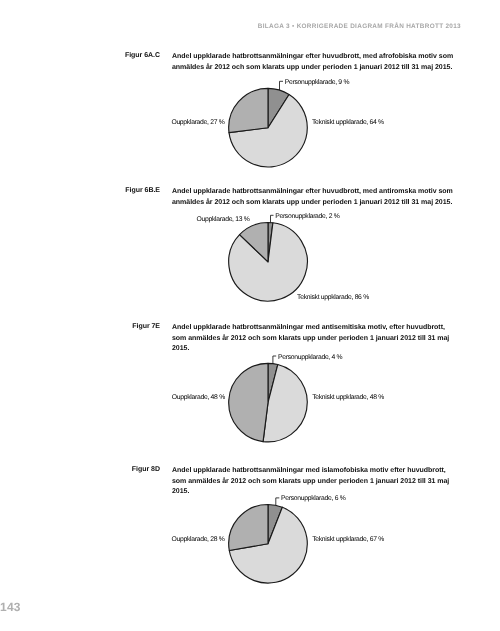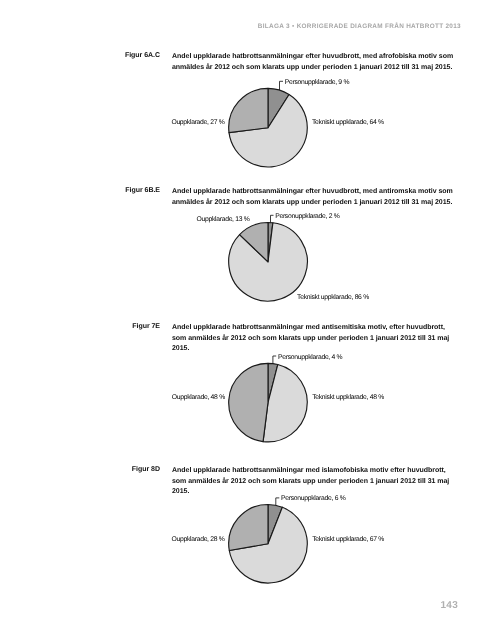--- a/index.html
+++ b/index.html
@@ -2,22 +2,22 @@
 <html><head>
 <meta charset="utf-8">
 <style>
   html,body{margin:0;padding:0;}
   body{width:500px;height:631px;background:#ffffff;
        font-family:"Liberation Sans",sans-serif;-webkit-font-smoothing:antialiased;text-rendering:geometricPrecision;}
   .page{position:relative;width:500px;height:631px;overflow:hidden;background:#fff;}
 
   .header{position:absolute;left:0;top:23px;width:461px;text-align:right;
     font-size:6.4px;font-weight:700;letter-spacing:0.32px;color:#a8a8a8;}
-  .pageno{position:absolute;left:0;top:600.2px;width:458px;text-align:right;
-    font-size:10px;font-weight:700;color:#b0b0b0;letter-spacing:0.25px;}
+  .pageno{position:absolute;left:0;top:600.2px;width:458px;
+    font-size:12px;font-weight:700;color:#b0b0b0;letter-spacing:0.25px;}
 
   .figlabel{position:absolute;left:0;width:160px;text-align:right;font-size:7px;
     font-weight:700;color:#111111;letter-spacing:-0.03px;white-space:nowrap;}
   .figtitle{position:absolute;left:172px;width:300px;font-size:7px;
     font-weight:700;color:#111111;letter-spacing:-0.03px;}
   .figtitle .tl{display:block;white-space:nowrap;height:10.6px;line-height:10.6px;}
 
   .chartwrap{position:absolute;left:0;top:0;width:500px;}
   .lbl{position:absolute;font-size:6.8px;color:#000000;white-space:nowrap;
        letter-spacing:-0.3px;line-height:8px;}

